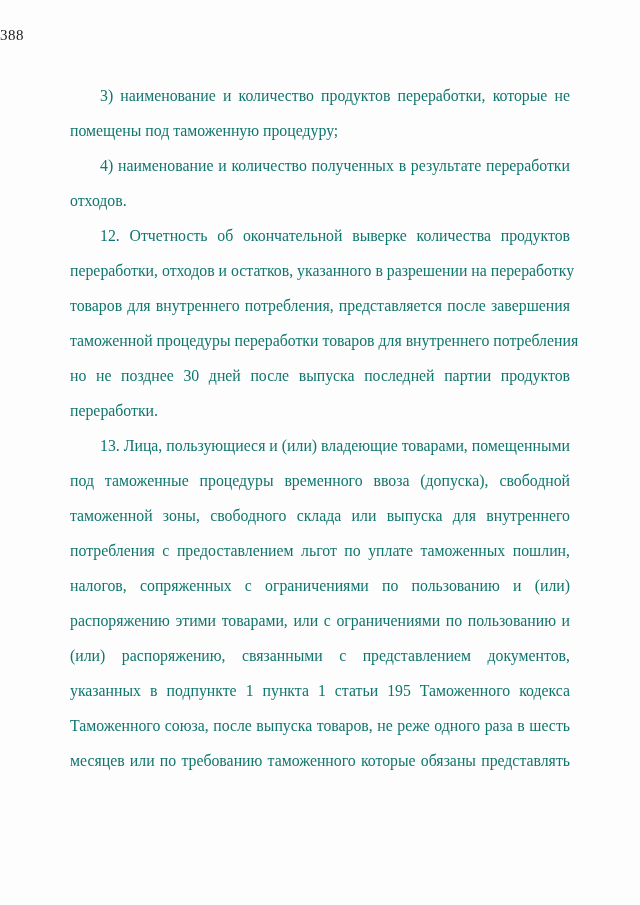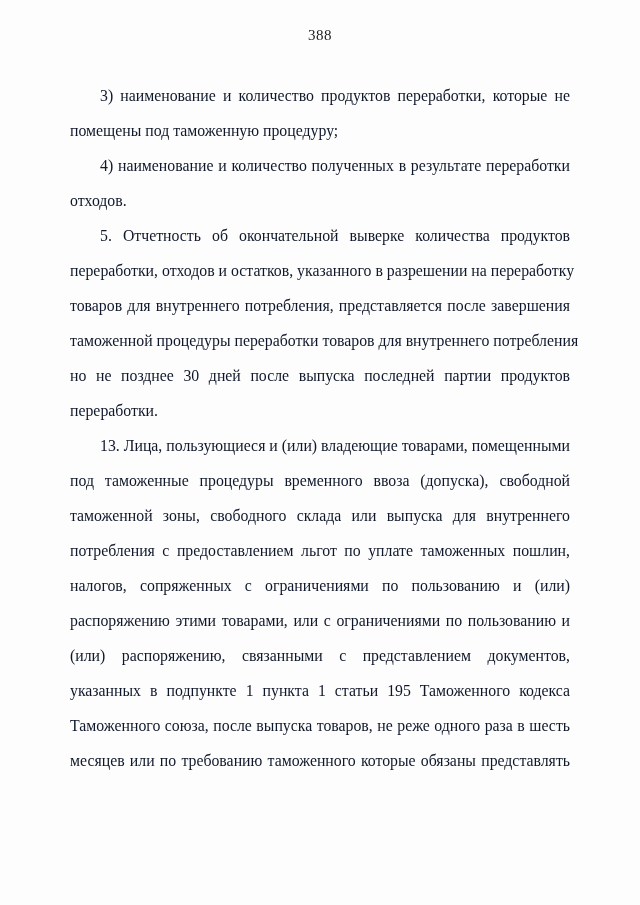--- a/index.html
+++ b/index.html
@@ -14,21 +14,20 @@
     background: #fdfdfd;
     color: #1a1a1a;
     font-family: "Liberation Serif", "DejaVu Serif", serif;
     overflow: hidden;
   }
   .page-number {
     position: absolute;
     top: 26px;
     left: 0;
     width: 640px;
-    text-align: center;
     font-size: 15px;
     line-height: 18px;
     letter-spacing: 0.5px;
     color: #1c1c1c;
   }
   .doc-body {
     position: absolute;
     left: 70px;
     top: 78px;
     width: 500px;
@@ -36,21 +35,21 @@
   }
   .para {
     margin: 0;
     padding: 0;
   }
   .line {
     height: 35px;
     line-height: 35px;
     white-space: nowrap;
     text-align: left;
-    color: #0f172a;
+    color: #0f766e;
   }
   .line.j {
     text-align: justify;
     text-align-last: justify;
   }
   .line.first {
     text-indent: 30px;
   }
 </style>
 </head>
@@ -61,21 +60,21 @@
   <div class="doc-body">
       <div class="para">
         <div class="line j first">3) наименование и количество продуктов переработки, которые не</div>
         <div class="line">помещены под таможенную процедуру;</div>
       </div>
       <div class="para">
         <div class="line j first">4) наименование и количество полученных в результате переработки</div>
         <div class="line">отходов.</div>
       </div>
       <div class="para">
-        <div class="line j first">5. Отчетность об окончательной выверке количества продуктов</div>
+        <div class="line j first">12. Отчетность об окончательной выверке количества продуктов</div>
         <div class="line j">переработки, отходов и остатков, указанного в разрешении на переработку</div>
         <div class="line j">товаров для внутреннего потребления, представляется после завершения</div>
         <div class="line j">таможенной процедуры переработки товаров для внутреннего потребления</div>
         <div class="line j">но не позднее 30 дней после выпуска последней партии продуктов</div>
         <div class="line">переработки.</div>
       </div>
       <div class="para">
         <div class="line j first">13. Лица, пользующиеся и (или) владеющие товарами, помещенными</div>
         <div class="line j">под таможенные процедуры временного ввоза (допуска), свободной</div>
         <div class="line j">таможенной зоны, свободного склада или выпуска для внутреннего</div>

